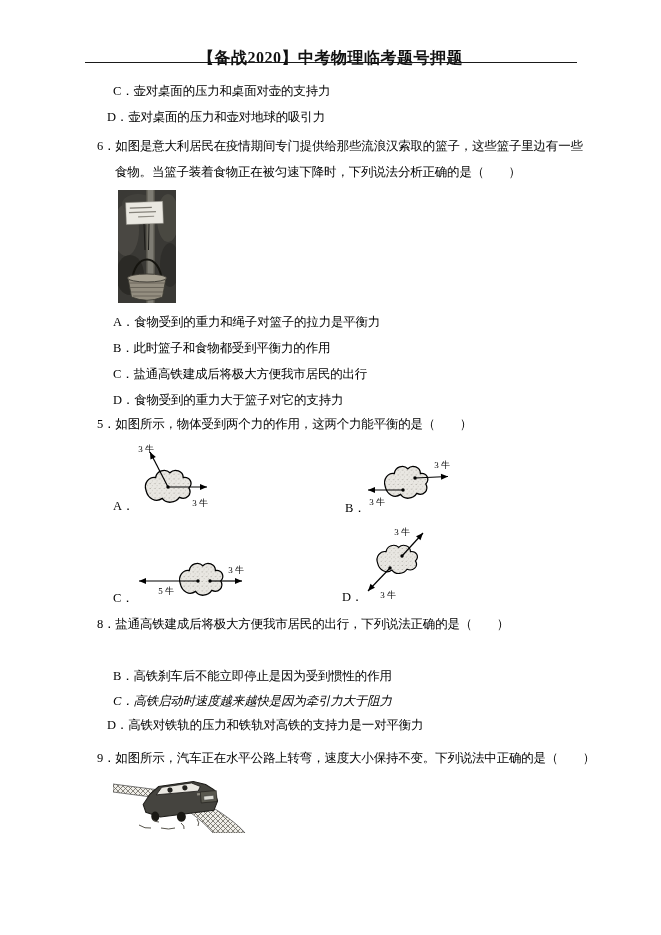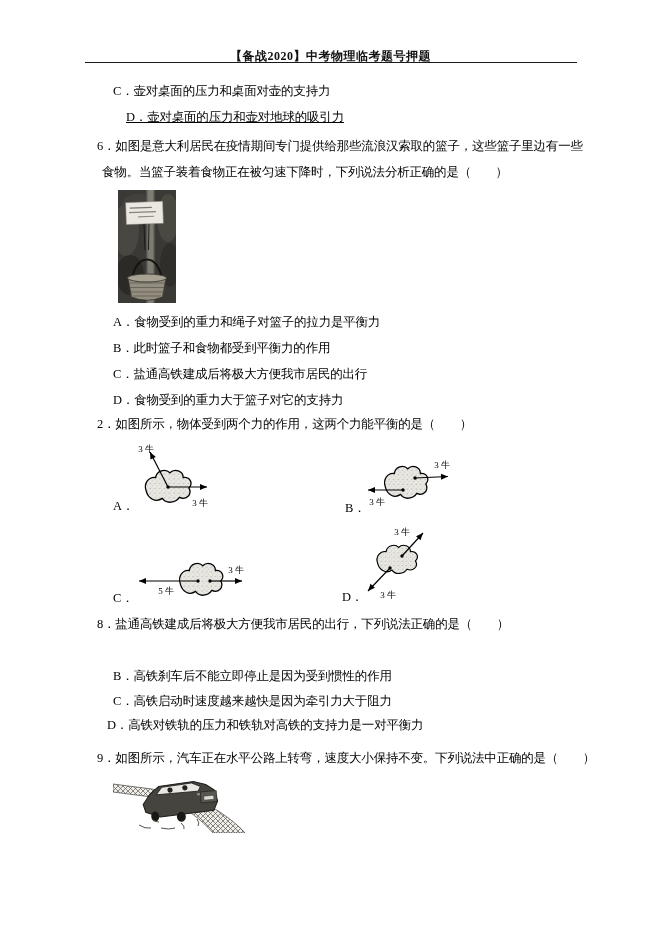--- a/index.html
+++ b/index.html
@@ -6,21 +6,21 @@
   .page{
     position:relative;
     width:661px;height:935px;
     background:#ffffff;
     font-family:"Liberation Serif","DejaVu Serif",serif;
     color:#000;
     overflow:hidden;
   }
   .hdr{
     position:absolute;top:48px;left:0;width:100%;
-    text-align:center;font-size:12px;font-weight:bold;
+    text-align:center;font-size:16px;font-weight:bold;
     letter-spacing:0.5px;color:#111;
   }
   .rule{
     position:absolute;top:62px;left:85px;width:492px;height:1px;
     background:#1a1a1a;
   }
   .t{
     position:absolute;font-size:12.5px;line-height:15px;
     white-space:nowrap;color:#000;letter-spacing:-0.2px;
   }
@@ -29,24 +29,24 @@
 </style>
 </head>
 <body>
 
 <div class="page">
 
   <div class="hdr">【备战2020】中考物理临考题号押题</div>
   <div class="rule"></div>
 
   <div class="t" style="left:113px;top:84px;">C．壶对桌面的压力和桌面对壶的支持力</div>
-  <div class="t" style="left:126px;top:110px;text-decoration:underline;">D．壶对桌面的压力和壶对地球的吸引力</div>
+  <div class="t" style="left:107px;top:110px;">D．壶对桌面的压力和壶对地球的吸引力</div>
 
   <div class="t" style="left:97px;top:139px;">6．如图是意大利居民在疫情期间专门提供给那些流浪汉索取的篮子，这些篮子里边有一些</div>
-  <div class="t" style="left:102px;top:165px;">食物。当篮子装着食物正在被匀速下降时，下列说法分析正确的是（　　）</div>
+  <div class="t" style="left:115px;top:165px;">食物。当篮子装着食物正在被匀速下降时，下列说法分析正确的是（　　）</div>
 
   <svg class="fig" style="left:118px;top:190px;" width="58" height="113" viewBox="0 0 58 113">
     <rect x="0" y="0" width="58" height="113" fill="#3a3935"></rect>
     <ellipse cx="8" cy="40" rx="13" ry="26" fill="#4c4a44" opacity="0.85"></ellipse>
     <ellipse cx="50" cy="28" rx="11" ry="24" fill="#504e47" opacity="0.7"></ellipse>
     <ellipse cx="12" cy="85" rx="14" ry="20" fill="#2a2925" opacity="0.9"></ellipse>
     <ellipse cx="52" cy="75" rx="10" ry="22" fill="#2e2d29" opacity="0.85"></ellipse>
     <ellipse cx="20" cy="14" rx="16" ry="10" fill="#45443e" opacity="0.8"></ellipse>
     <rect x="28" y="0" width="9" height="113" fill="#7e7c73"></rect>
     <rect x="28" y="0" width="1.5" height="113" fill="#55534b"></rect>
@@ -68,21 +68,21 @@
       <path d="M15,106 L43,106" stroke="#5f5b50" stroke-width="0.8"></path>
       <ellipse cx="29" cy="88" rx="19.5" ry="4" fill="#a8a293" stroke="#3a3831" stroke-width="0.9"></ellipse>
     </g>
   </svg>
 
   <div class="t" style="left:113px;top:315px;">A．食物受到的重力和绳子对篮子的拉力是平衡力</div>
   <div class="t" style="left:113px;top:341px;">B．此时篮子和食物都受到平衡力的作用</div>
   <div class="t" style="left:113px;top:367px;">C．盐通高铁建成后将极大方便我市居民的出行</div>
   <div class="t" style="left:113px;top:393px;">D．食物受到的重力大于篮子对它的支持力</div>
 
-  <div class="t" style="left:97px;top:417px;">2．如图所示，物体受到两个力的作用，这两个力能平衡的是（　　）</div>
+  <div class="t" style="left:97px;top:417px;">5．如图所示，物体受到两个力的作用，这两个力能平衡的是（　　）</div>
 
   <svg class="fig" style="left:108px;top:440px;" width="130" height="72" viewBox="0 0 130 72">
     <defs>
       <pattern id="stipA" width="5" height="5" patternUnits="userSpaceOnUse">
         <rect width="5" height="5" fill="#e9e7e2"></rect>
         <circle cx="1.2" cy="1.5" r="0.55" fill="#96928a"></circle>
         <circle cx="3.6" cy="3.8" r="0.45" fill="#a8a49c"></circle>
         <circle cx="2.6" cy="0.6" r="0.3" fill="#b8b4ac"></circle>
       </pattern>
     </defs>
@@ -155,21 +155,21 @@
     <text x="44" y="12" text-anchor="middle">3 牛</text>
     <circle cx="32" cy="45" r="1.7" fill="#000"></circle>
     <line x1="32" y1="45" x2="10" y2="68" stroke="#000" stroke-width="1.2"></line>
     <polygon points="-7,-3 0,0 -7,3" transform="translate(10,68) rotate(132.5)" fill="#000"></polygon>
     <text x="30" y="75" text-anchor="middle">3 牛</text>
   </svg>
   <div class="t" style="left:342px;top:590px;">D．</div>
 
   <div class="t" style="left:97px;top:617px;">8．盐通高铁建成后将极大方便我市居民的出行，下列说法正确的是（　　）</div>
   <div class="t" style="left:113px;top:669px;">B．高铁刹车后不能立即停止是因为受到惯性的作用</div>
-  <div class="t" style="left:113px;top:694px;">C．高铁启动时速度越来越快是因为牵引力大于阻力</div>
+  <div class="t" style="left:113px;top:694px;font-style:italic;">C．高铁启动时速度越来越快是因为牵引力大于阻力</div>
   <div class="t" style="left:107px;top:718px;">D．高铁对铁轨的压力和铁轨对高铁的支持力是一对平衡力</div>
 
   <div class="t" style="left:97px;top:751px;">9．如图所示，汽车正在水平公路上转弯，速度大小保持不变。下列说法中正确的是（　　）</div>
 
   <svg class="fig" style="left:113px;top:771px;" width="140" height="62" viewBox="0 0 140 62">
     <defs>
       <pattern id="xhatch" width="5" height="5" patternUnits="userSpaceOnUse">
         <rect width="5" height="5" fill="#f0eee9"></rect>
         <path d="M0,5 L5,0 M0,0 L5,5" stroke="#5a574f" stroke-width="0.7"></path>
       </pattern>

